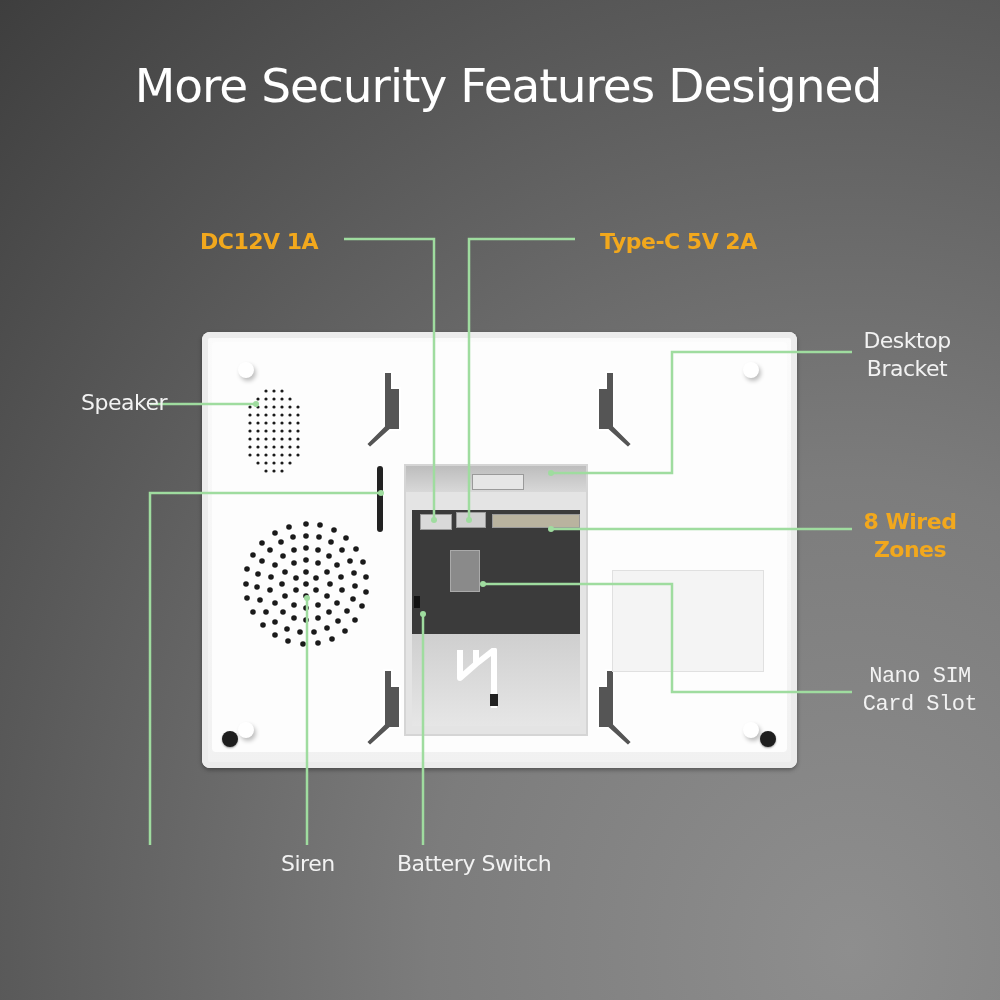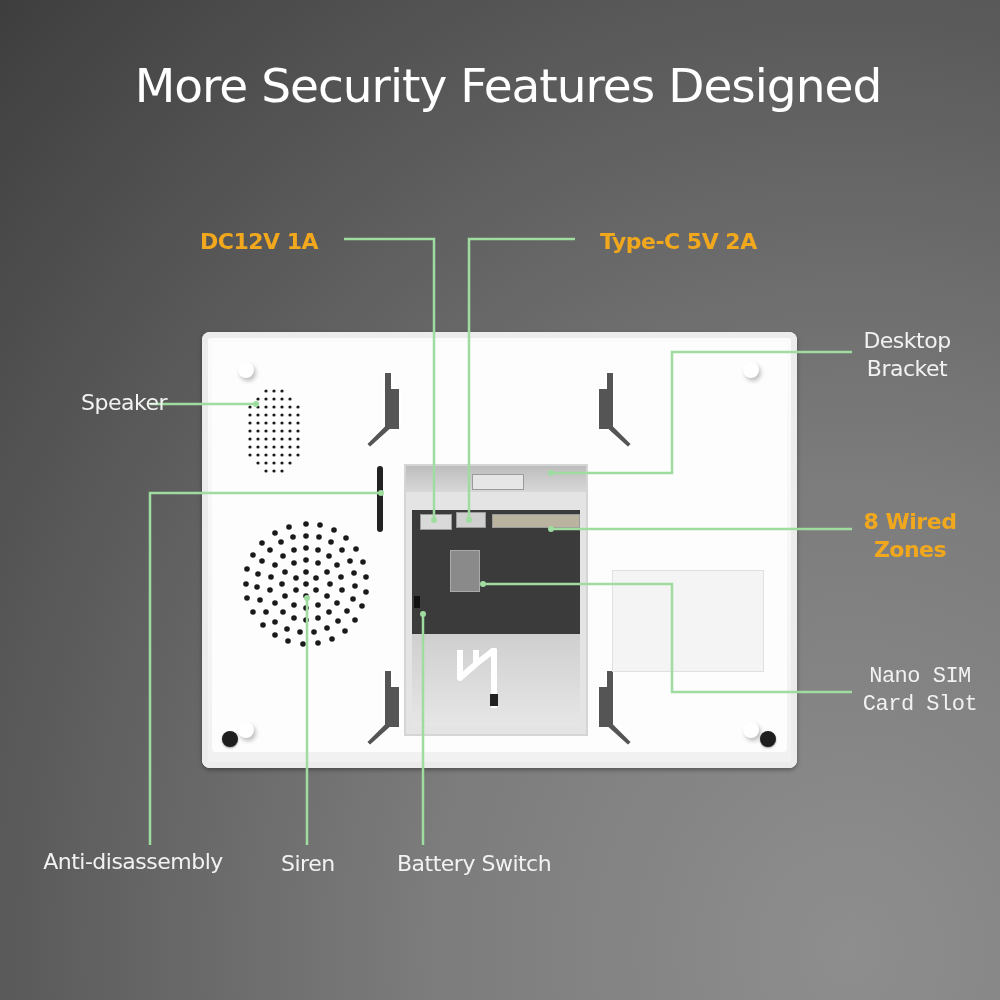--- a/index.html
+++ b/index.html
@@ -302,17 +302,16 @@
 </div>
 
 <div class="label center" style="left:858px; top:663px; width:124px;font-family:Liberation Mono, monospace;">
   <div>Nano SIM</div>
   <div>Card Slot</div>
 </div>
 
 <div class="label" style="left:45px; top:389px;margin-left:36px;">Speaker</div>
 
 <div class="label center" style="left:22px; top:848px; width:222px;">
-  <div>Anti-disassembly</div>
 </div>
 
 <div class="label" style="left:281px; top:850px;text-align:center;">Siren</div>
 <div class="label" style="left:397px; top:850px;">Battery Switch</div>
 
 </body></html>

